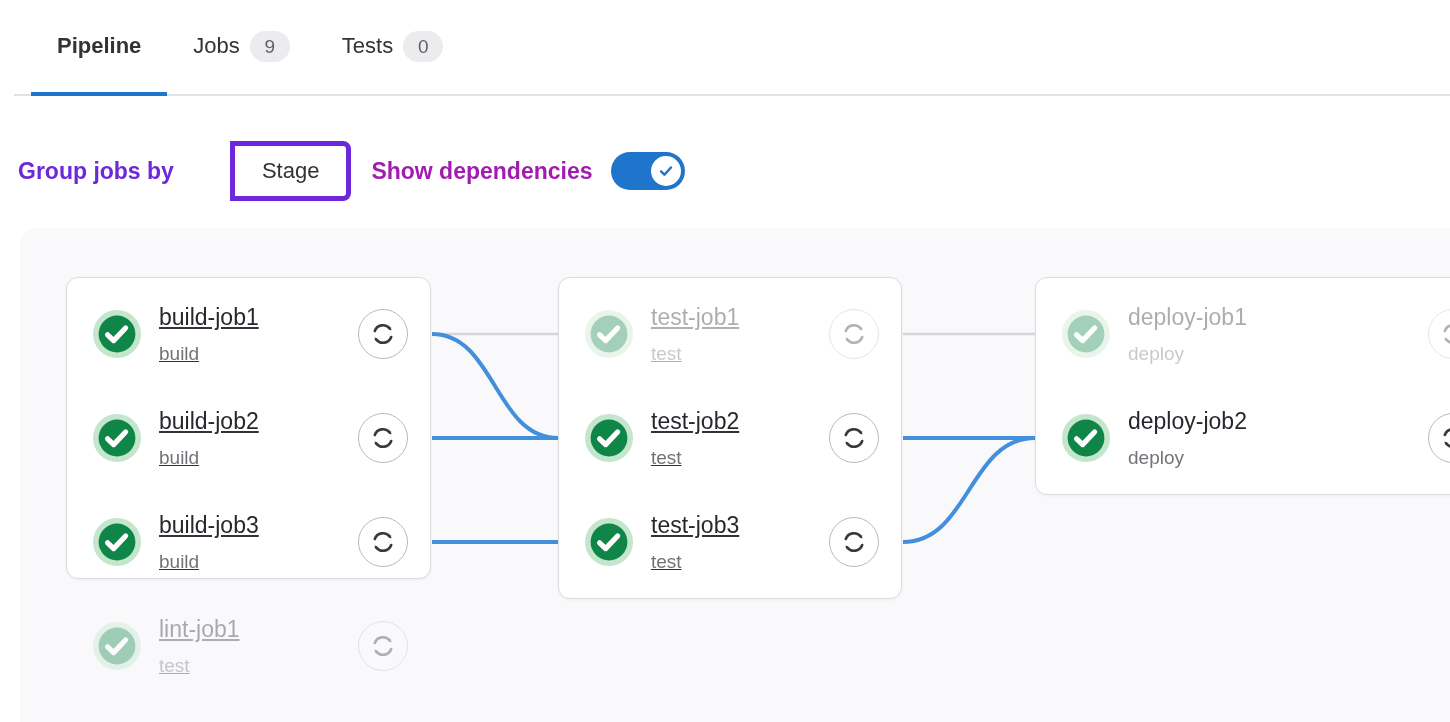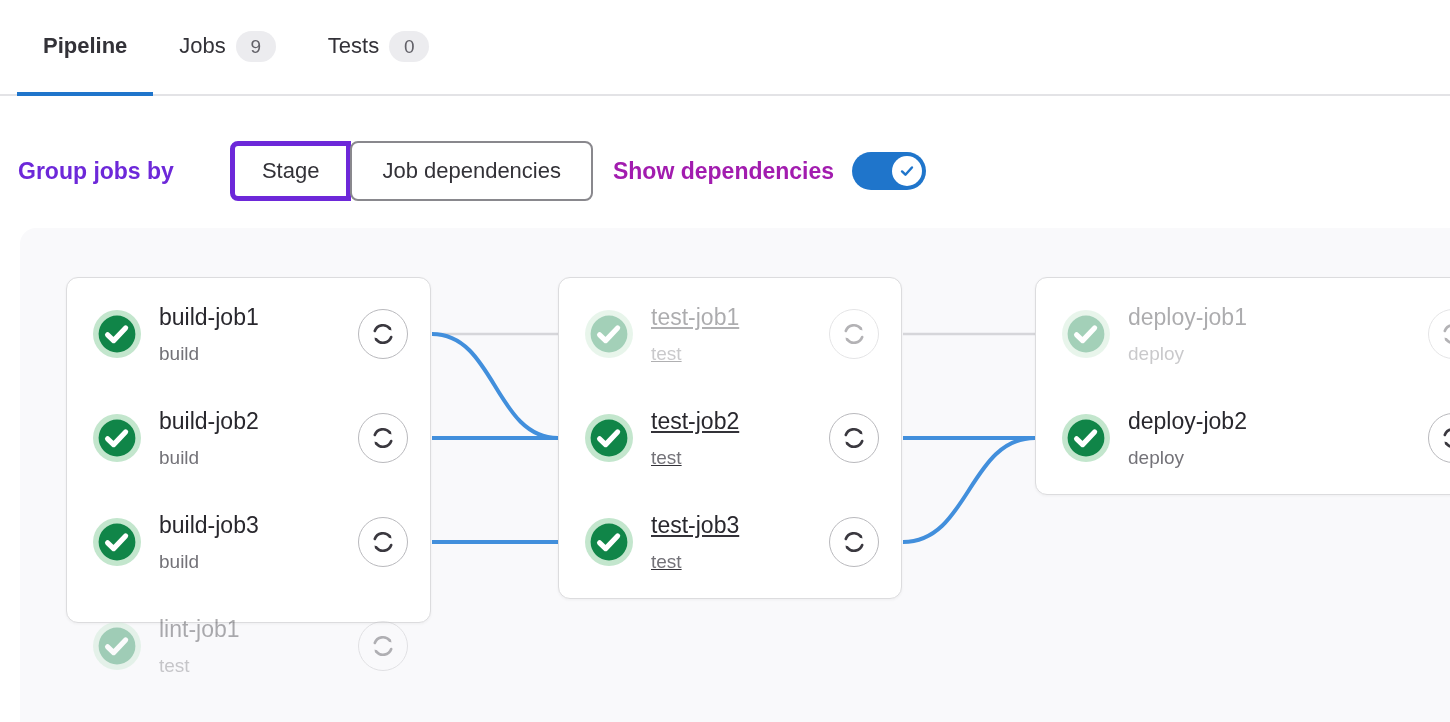--- a/index.html
+++ b/index.html
@@ -1,21 +1,21 @@
 <!DOCTYPE html>
 <html><head>
 <meta charset="utf-8">
 <style>
   * { margin: 0; padding: 0; box-sizing: border-box; }
   html, body { width: 1450px; height: 722px; background: #ffffff; overflow: hidden;
     font-family: "Liberation Sans", "DejaVu Sans", sans-serif; color: #333238; }
 
   
   .tabbar { display: flex; align-items: stretch; height: 96px; padding-left: 17px;
-    border-bottom: 2px solid #e3e3e6; position: relative; background: #fff; }
+    border-bottom: 2px solid #e3e3e6; position: relative; background: #fff; margin-left: 14px; }
   .tab { display: flex; align-items: center; gap: 10px; padding: 0 26px; cursor: pointer;
     font-size: 22px; color: #333238; border-bottom: 4px solid transparent; margin-bottom: -2px; }
   .tab.active { font-weight: 700; border-bottom-color: #1f75cb; }
   .tab .badge { background: #ececef; color: #626168; font-size: 19px; line-height: 1;
     min-width: 40px; height: 31px; padding: 0 12px; border-radius: 16px;
     display: inline-flex; align-items: center; justify-content: center; }
 
   
   .controls { display: flex; align-items: center; margin: 45px 0 0 18px; height: 60px; }
   .group-label { font-size: 23px; font-weight: 700; color: #6d28d9; margin-right: 56px; }
@@ -65,21 +65,20 @@
     <div class="tab">
       <span>Tests</span>
       <span class="badge">0</span>
     </div>
   </nav>
 
 <div class="controls">
   <span class="group-label">Group jobs by</span>
   <div class="btn-group" id="btn-group">
       <button class="seg-btn">Stage</button>
-      <button class="seg-btn selected">Job dependencies</button>
     </div>
   <span class="toggle-label">Show dependencies</span>
   <div class="toggle" id="dep-toggle" style="background: rgb(31, 117, 203);">
     <div class="thumb">
       <svg width="18" height="18" viewBox="0 0 16 16">
         <path d="M3.6 8.4 L6.6 11.3 L12.4 4.9" fill="none" stroke="#1f75cb" stroke-width="2.2" stroke-linecap="round" stroke-linejoin="round"></path>
       </svg>
     </div>
   </div>
 </div>
@@ -87,21 +86,21 @@
 <div class="panel" id="panel">
   <svg class="edges" id="edges" width="1430" height="494">
       <path d="M412 106 H538" fill="none" stroke="#d6d6da" stroke-width="2.5"></path>
       <path d="M883 106 H1015" fill="none" stroke="#d6d6da" stroke-width="2.5"></path>
       <path d="M412 106 C 475 106, 475 210, 538 210" fill="none" stroke="#428fdc" stroke-width="4"></path>
       <path d="M412 210 H538" fill="none" stroke="#428fdc" stroke-width="4"></path>
       <path d="M412 314 H538" fill="none" stroke="#428fdc" stroke-width="4"></path>
       <path d="M883 210 H1015" fill="none" stroke="#428fdc" stroke-width="4"></path>
       <path d="M883 314 C 949 314, 949 210, 1015 210" fill="none" stroke="#428fdc" stroke-width="4"></path>
     </svg>
-<div class="card" style="left: 46px; top: 49px; width: 365px; height: 346px;">
+<div class="card" style="left: 46px; top: 49px; width: 365px; height: 302px; text-decoration: underline;">
       <div class="job-row">
   <svg class="status-icon" viewBox="0 0 24 24">
     <circle cx="12" cy="12" r="12" fill="#c3e6cd"></circle>
     <circle cx="12" cy="12" r="9.2" fill="#108548"></circle>
     <path d="M7.3 12.4 L10.3 15.3 L16.3 9" fill="none" stroke="#fff" stroke-width="2.6" stroke-linecap="round" stroke-linejoin="round"></path>
   </svg>
         <div class="job-text">
          <div class="job-name">build-job1</div>
          <div class="job-stage">build</div>
        </div>

